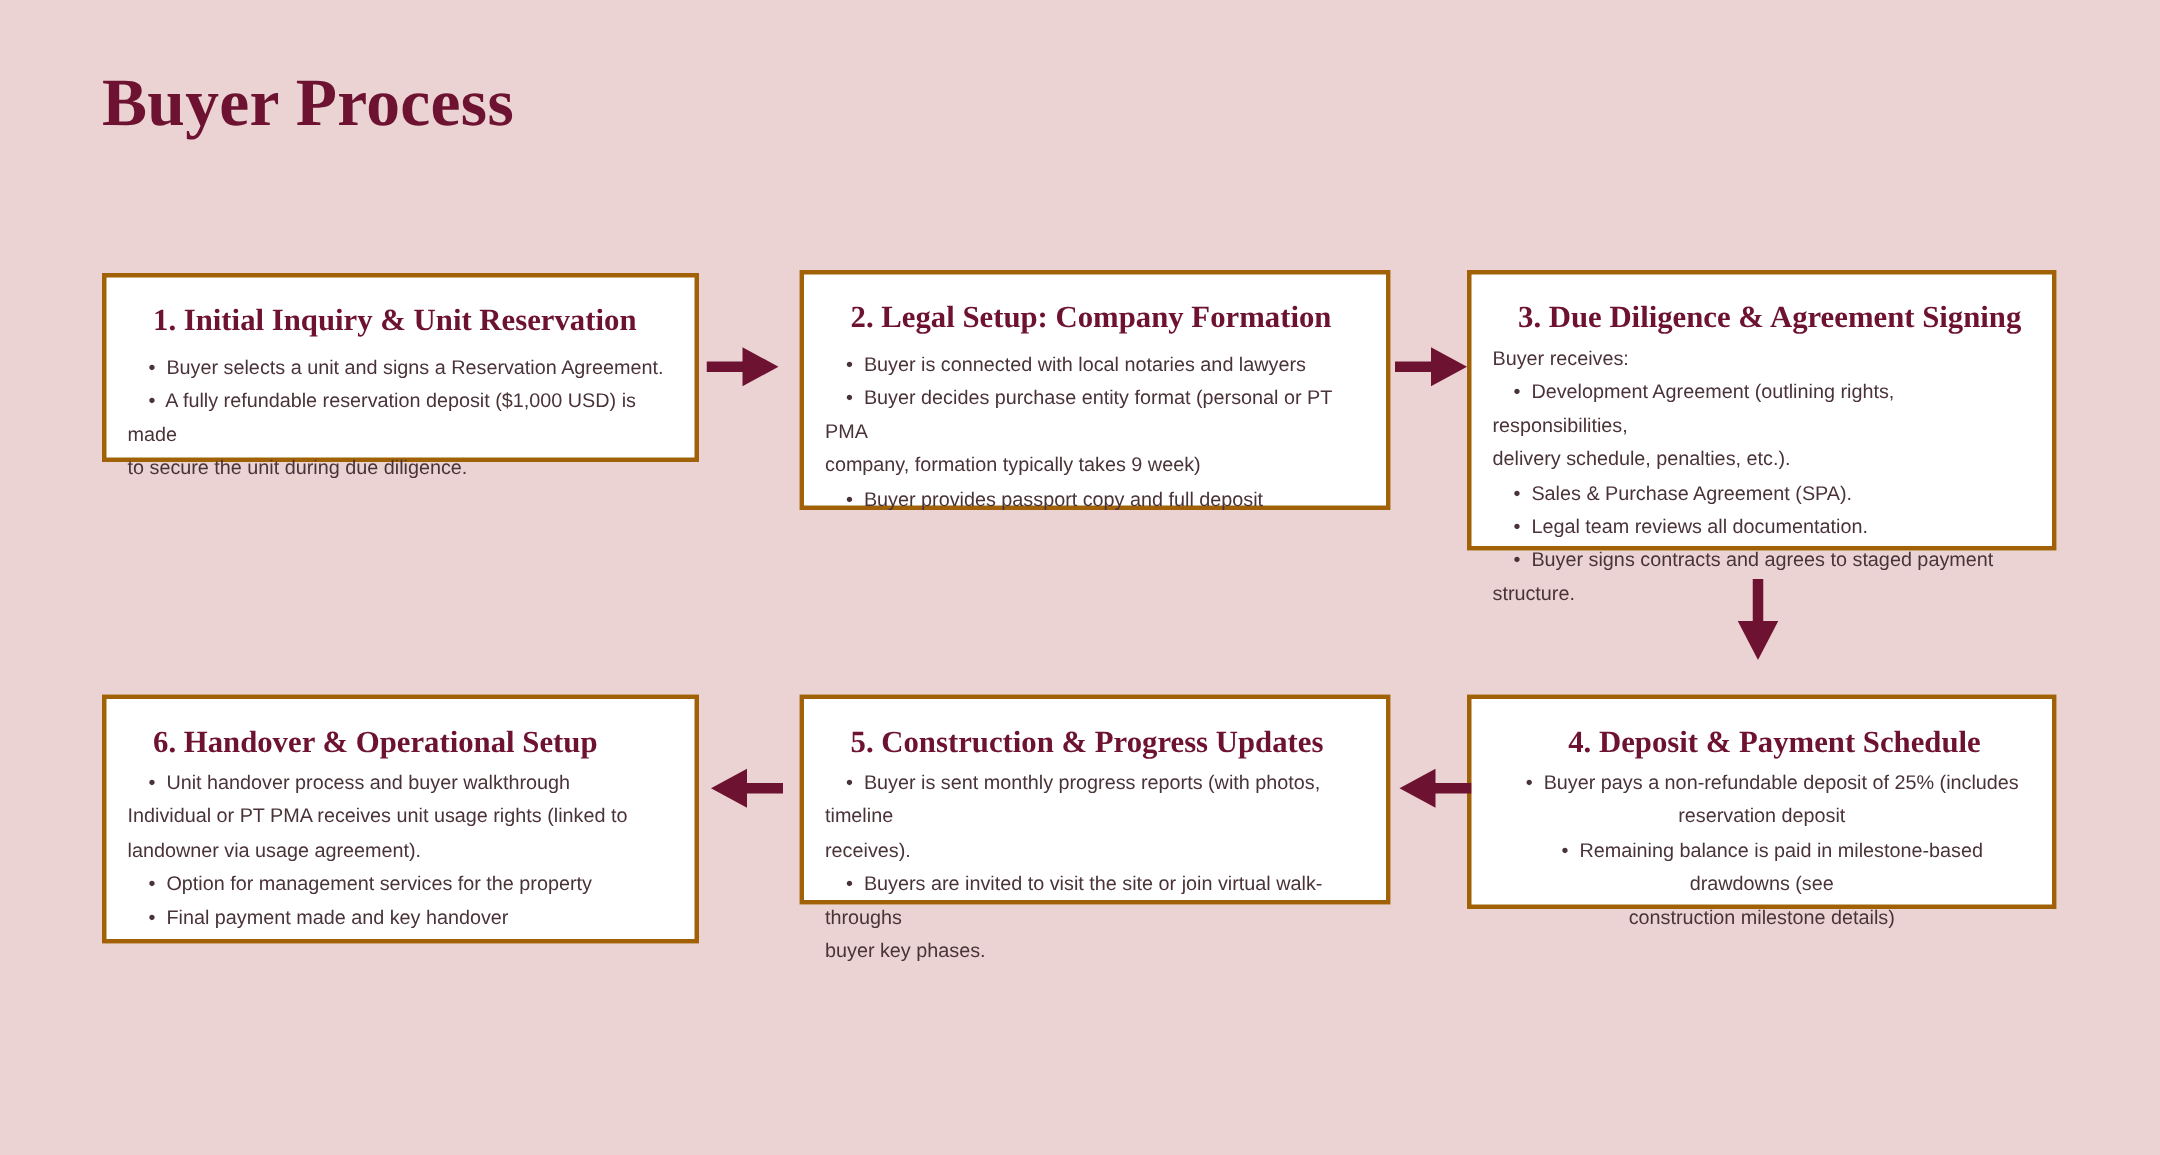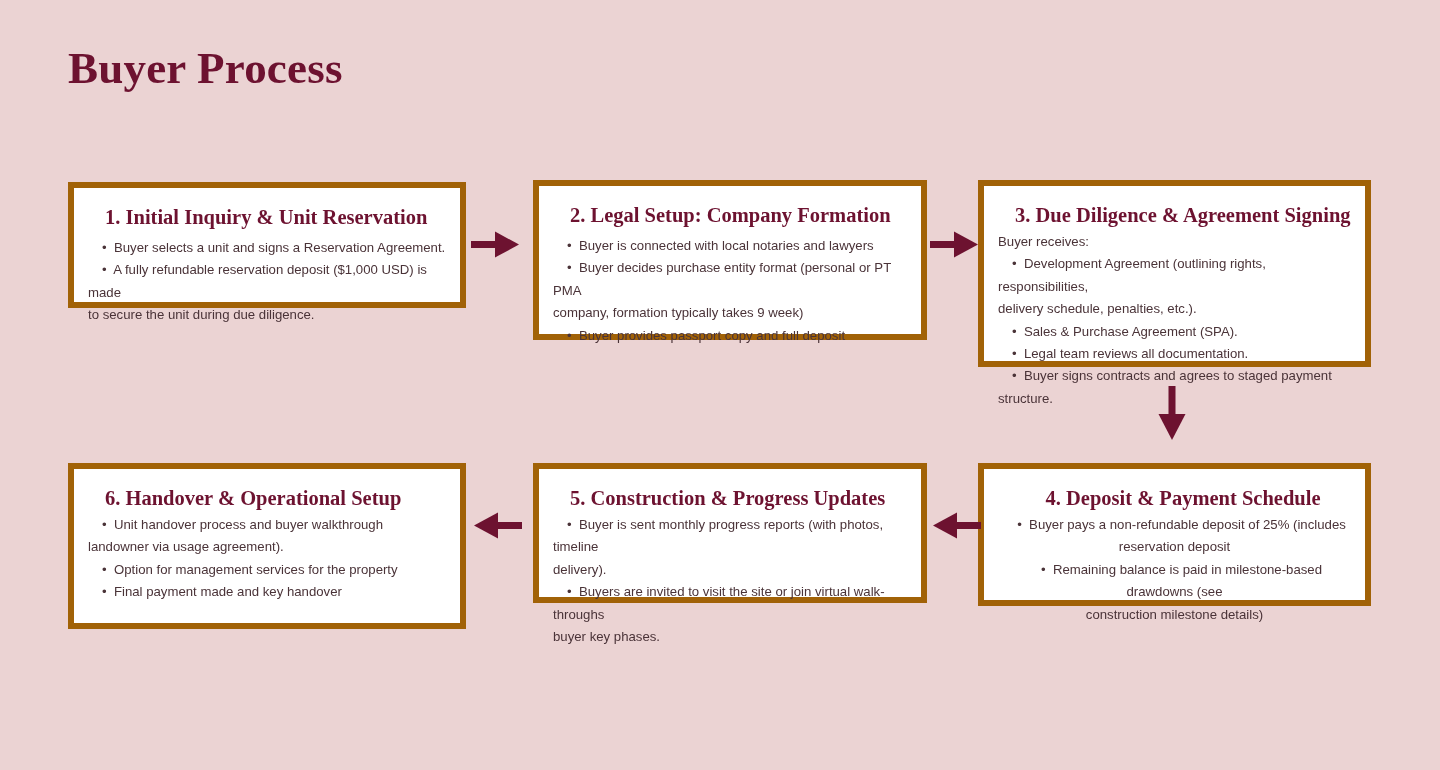--- a/index.html
+++ b/index.html
@@ -24,21 +24,21 @@
     font-size: 45px;
     line-height: 56px;
     color: #6d1230;
     letter-spacing: 0.2px;
     white-space: nowrap;
   }
 
   .box {
     position: absolute;
     background: #ffffff;
-    border: 6px solid #a16207;
+    border: 3px solid #a16207;
     box-sizing: border-box;
     padding: 14px 14px 10px 14px;
   }
 
   .box-heading {
     font-family: "Liberation Serif", serif;
     font-weight: bold;
     font-size: 20.5px;
     line-height: 26px;
     color: #6d1230;
@@ -133,30 +133,31 @@
       <li class="plain">reservation deposit</li>
       <li>•&nbsp; Remaining balance is paid in milestone-based drawdowns (see</li>
       <li class="plain">construction milestone details)</li>
     </ul>
 </div>
 
 <div class="box" id="box-5">
   <div class="box-heading">5. Construction &amp; Progress Updates</div>
   <ul class="box-body">
       <li>•&nbsp; Buyer is sent monthly progress reports (with photos, timeline</li>
-      <li class="plain">delivery).</li>
+      <li class="plain">receives).</li>
       <li>•&nbsp; Buyers are invited to visit the site or join virtual walk-throughs</li>
       <li class="plain">buyer key phases.</li>
     </ul>
 </div>
 
 <div class="box" id="box-6">
   <div class="box-heading">6. Handover &amp; Operational Setup</div>
   <ul class="box-body">
       <li>•&nbsp; Unit handover process and buyer walkthrough</li>
+      <li class="plain">Individual or PT PMA receives unit usage rights (linked to</li>
       <li class="plain">landowner via usage agreement).</li>
       <li>•&nbsp; Option for management services for the property</li>
       <li>•&nbsp; Final payment made and key handover</li>
     </ul>
 </div>
 
 <svg class="arrow" id="arrow-1-2" width="50" height="34" viewBox="0 0 50 34">
   <rect x="0" y="13" width="28" height="7" fill="#6d1230"></rect>
   <polygon points="24,3.5 48,16.5 24,29.5" fill="#6d1230"></polygon>
 </svg>

